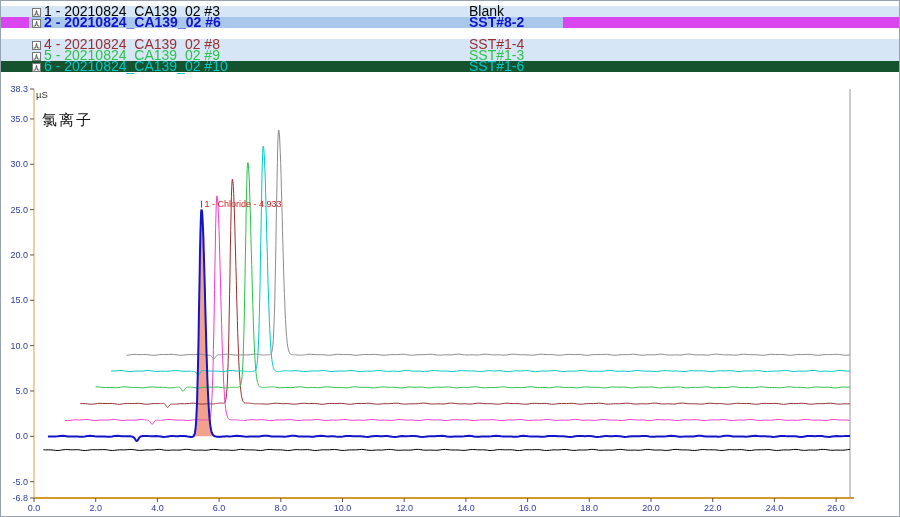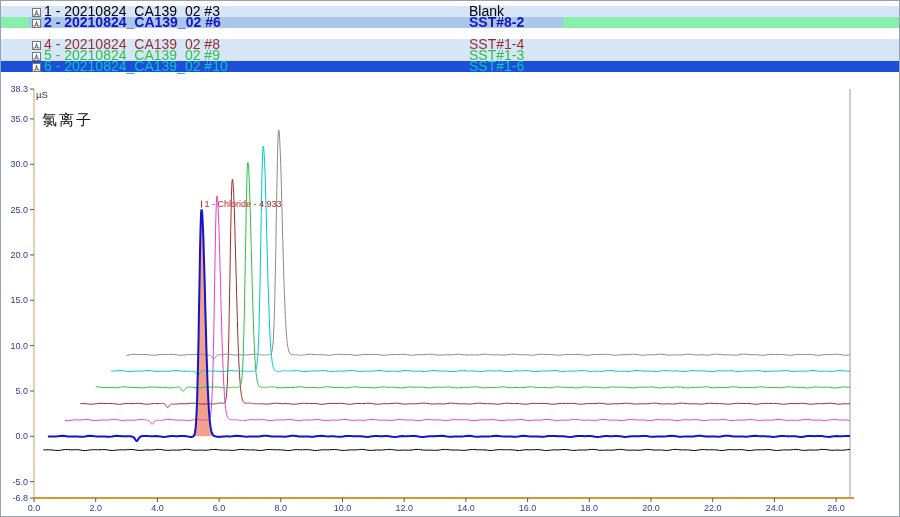--- a/index.html
+++ b/index.html
@@ -97,21 +97,21 @@
   </svg>
   <div id="legend">
       <div class="legend-row" style="top: 5px; background: rgb(215, 230, 246);">
         <span class="chrom-icon"><svg width="9" height="9">
             <rect x="0.5" y="0.5" width="8" height="8" fill="#fff" stroke="#777"></rect>
             <path d="M1.5 7 L3.5 7 L4.5 2.5 L5.5 7 L7.5 7" fill="none" stroke="#555" stroke-width="1"></path>
           </svg></span>
         <span class="legend-sample" style="color: rgb(0, 0, 0);">1 - 20210824_CA139_02 #3</span>
         <span class="legend-label" style="color: rgb(0, 0, 0);">Blank</span>
       </div>
-      <div class="legend-row selected" style="top: 16px; background: #86efac;">
+      <div class="legend-row selected" style="top: 16px; background: #d946ef;">
         <div class="hl"></div>
         <span class="chrom-icon"><svg width="9" height="9">
             <rect x="0.5" y="0.5" width="8" height="8" fill="#fff" stroke="#777"></rect>
             <path d="M1.5 7 L3.5 7 L4.5 2.5 L5.5 7 L7.5 7" fill="none" stroke="#555" stroke-width="1"></path>
           </svg></span>
         <span class="legend-sample" style="color: rgb(20, 20, 200);">2 - 20210824_CA139_02 #6</span>
         <span class="legend-label" style="color: rgb(20, 20, 200);">SST#8-2</span>
       </div>
       <div class="legend-row" style="top: 38px; background: rgb(215, 230, 246); padding-left: 12px;">
         <span class="chrom-icon"><svg width="9" height="9">
@@ -122,21 +122,21 @@
         <span class="legend-label" style="color: rgb(153, 48, 48); text-align: right;">SST#1-4</span>
       </div>
       <div class="legend-row" style="top: 49px; background: rgb(215, 230, 246);">
         <span class="chrom-icon"><svg width="9" height="9">
             <rect x="0.5" y="0.5" width="8" height="8" fill="#fff" stroke="#777"></rect>
             <path d="M1.5 7 L3.5 7 L4.5 2.5 L5.5 7 L7.5 7" fill="none" stroke="#555" stroke-width="1"></path>
           </svg></span>
         <span class="legend-sample" style="color: rgb(43, 194, 75);">5 - 20210824_CA139_02 #9</span>
         <span class="legend-label" style="color: rgb(43, 194, 75);">SST#1-3</span>
       </div>
-      <div class="legend-row" style="top: 60px; background: #1d4ed8;">
+      <div class="legend-row" style="top: 60px; background: #14532d;">
         <span class="chrom-icon"><svg width="9" height="9">
             <rect x="0.5" y="0.5" width="8" height="8" fill="#fff" stroke="#777"></rect>
             <path d="M1.5 7 L3.5 7 L4.5 2.5 L5.5 7 L7.5 7" fill="none" stroke="#555" stroke-width="1"></path>
           </svg></span>
         <span class="legend-sample" style="color: rgb(0, 200, 200);">6 - 20210824_CA139_02 #10</span>
         <span class="legend-label" style="color: rgb(0, 200, 200);">SST#1-6</span>
       </div>
     </div>
 </div>
 

